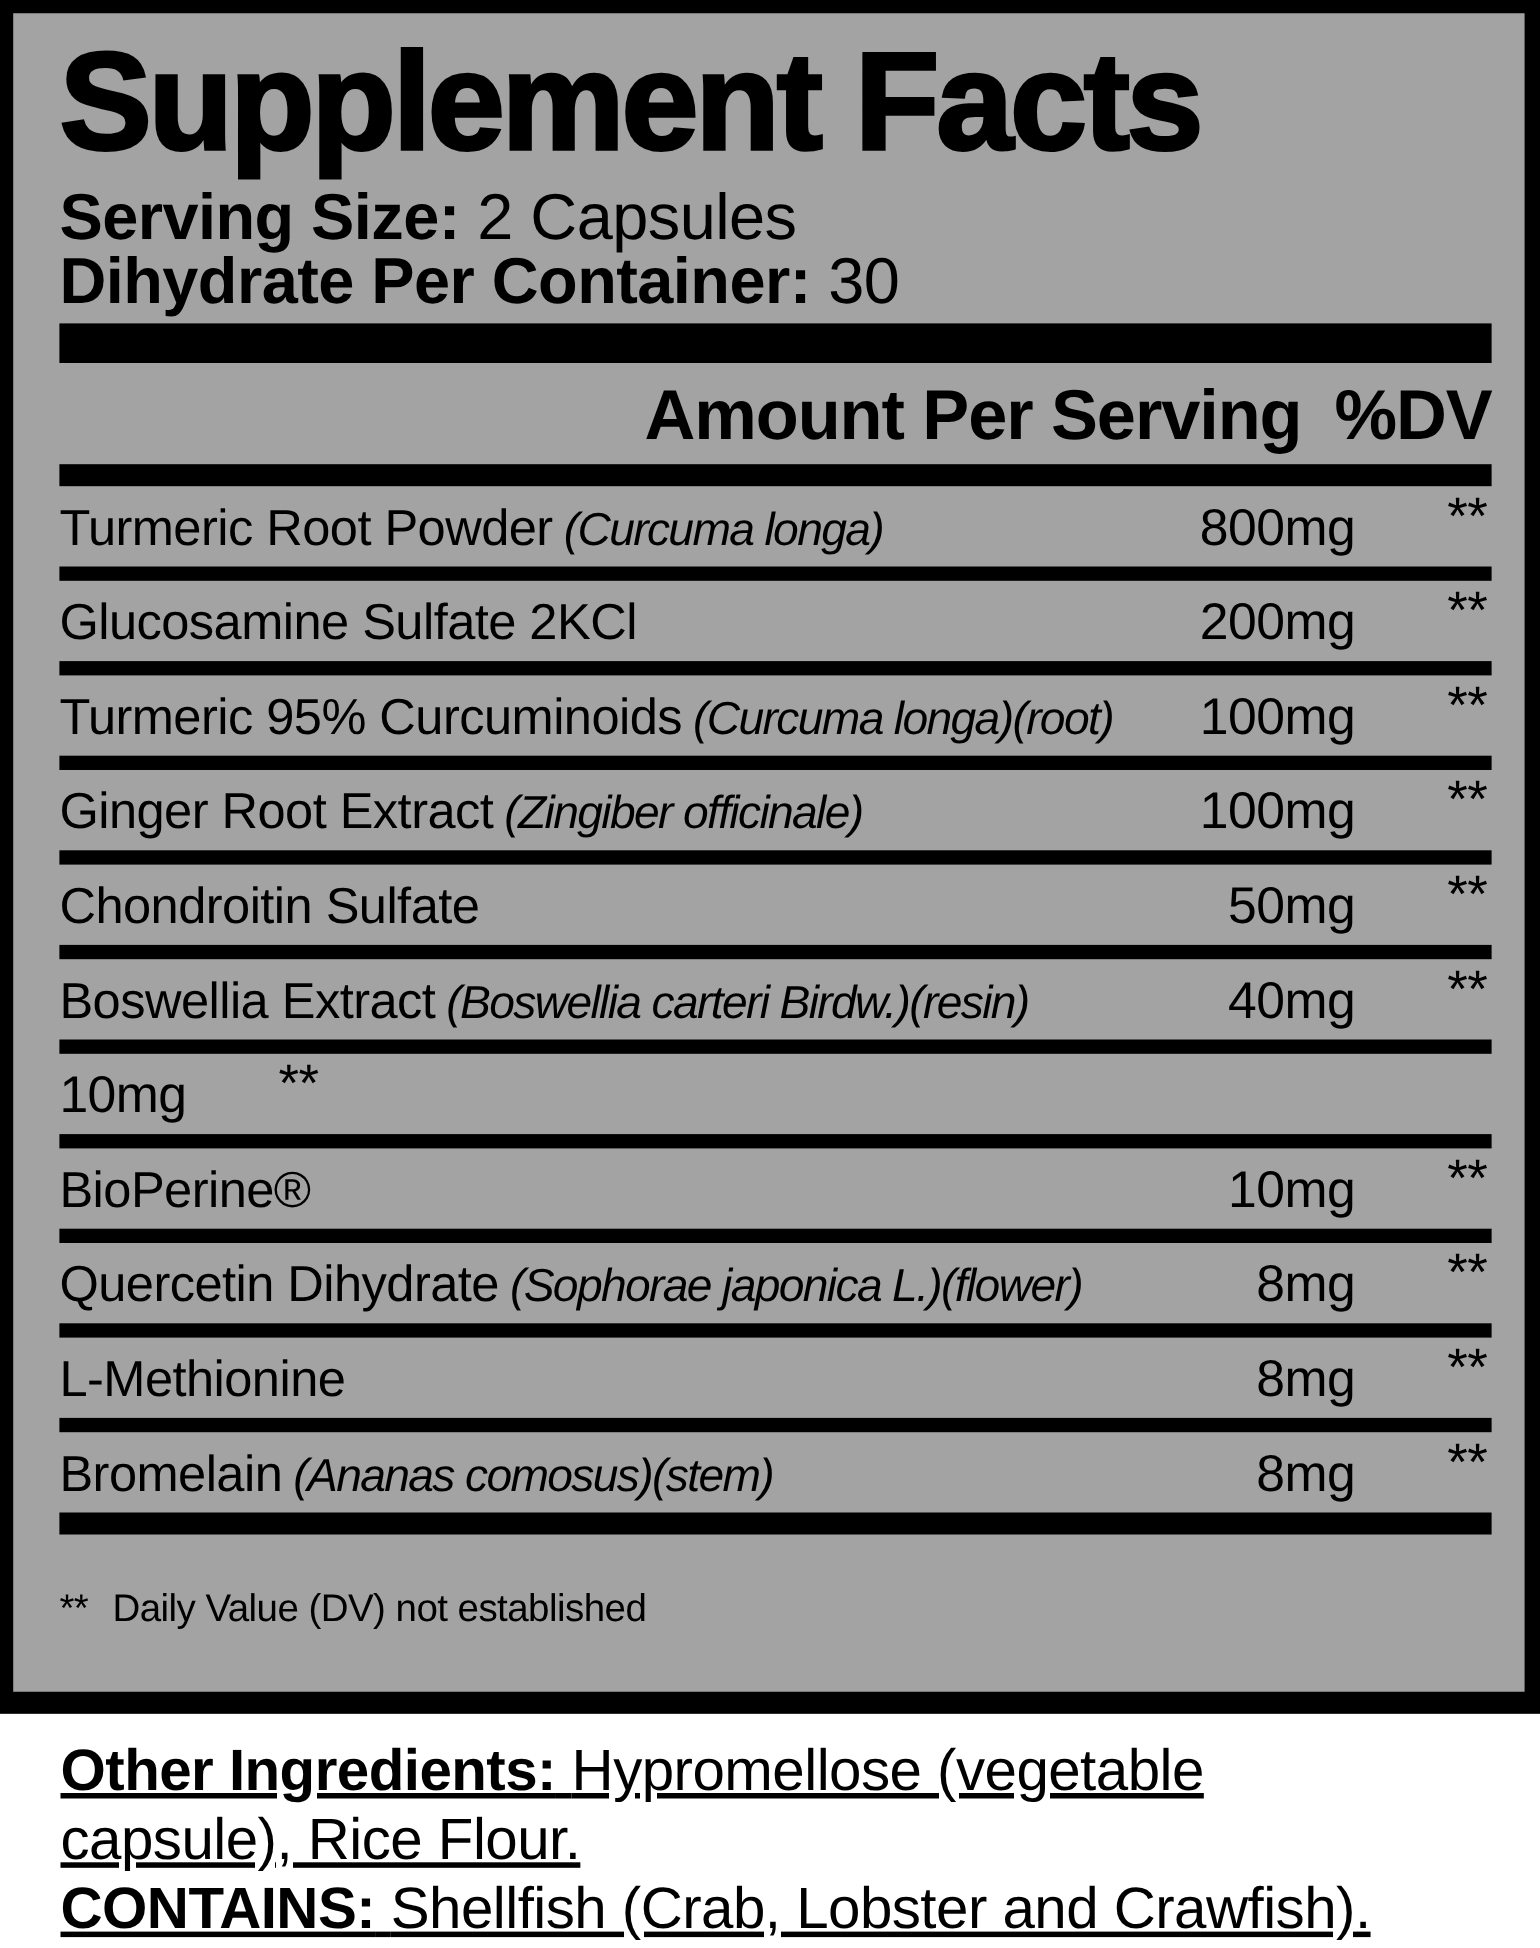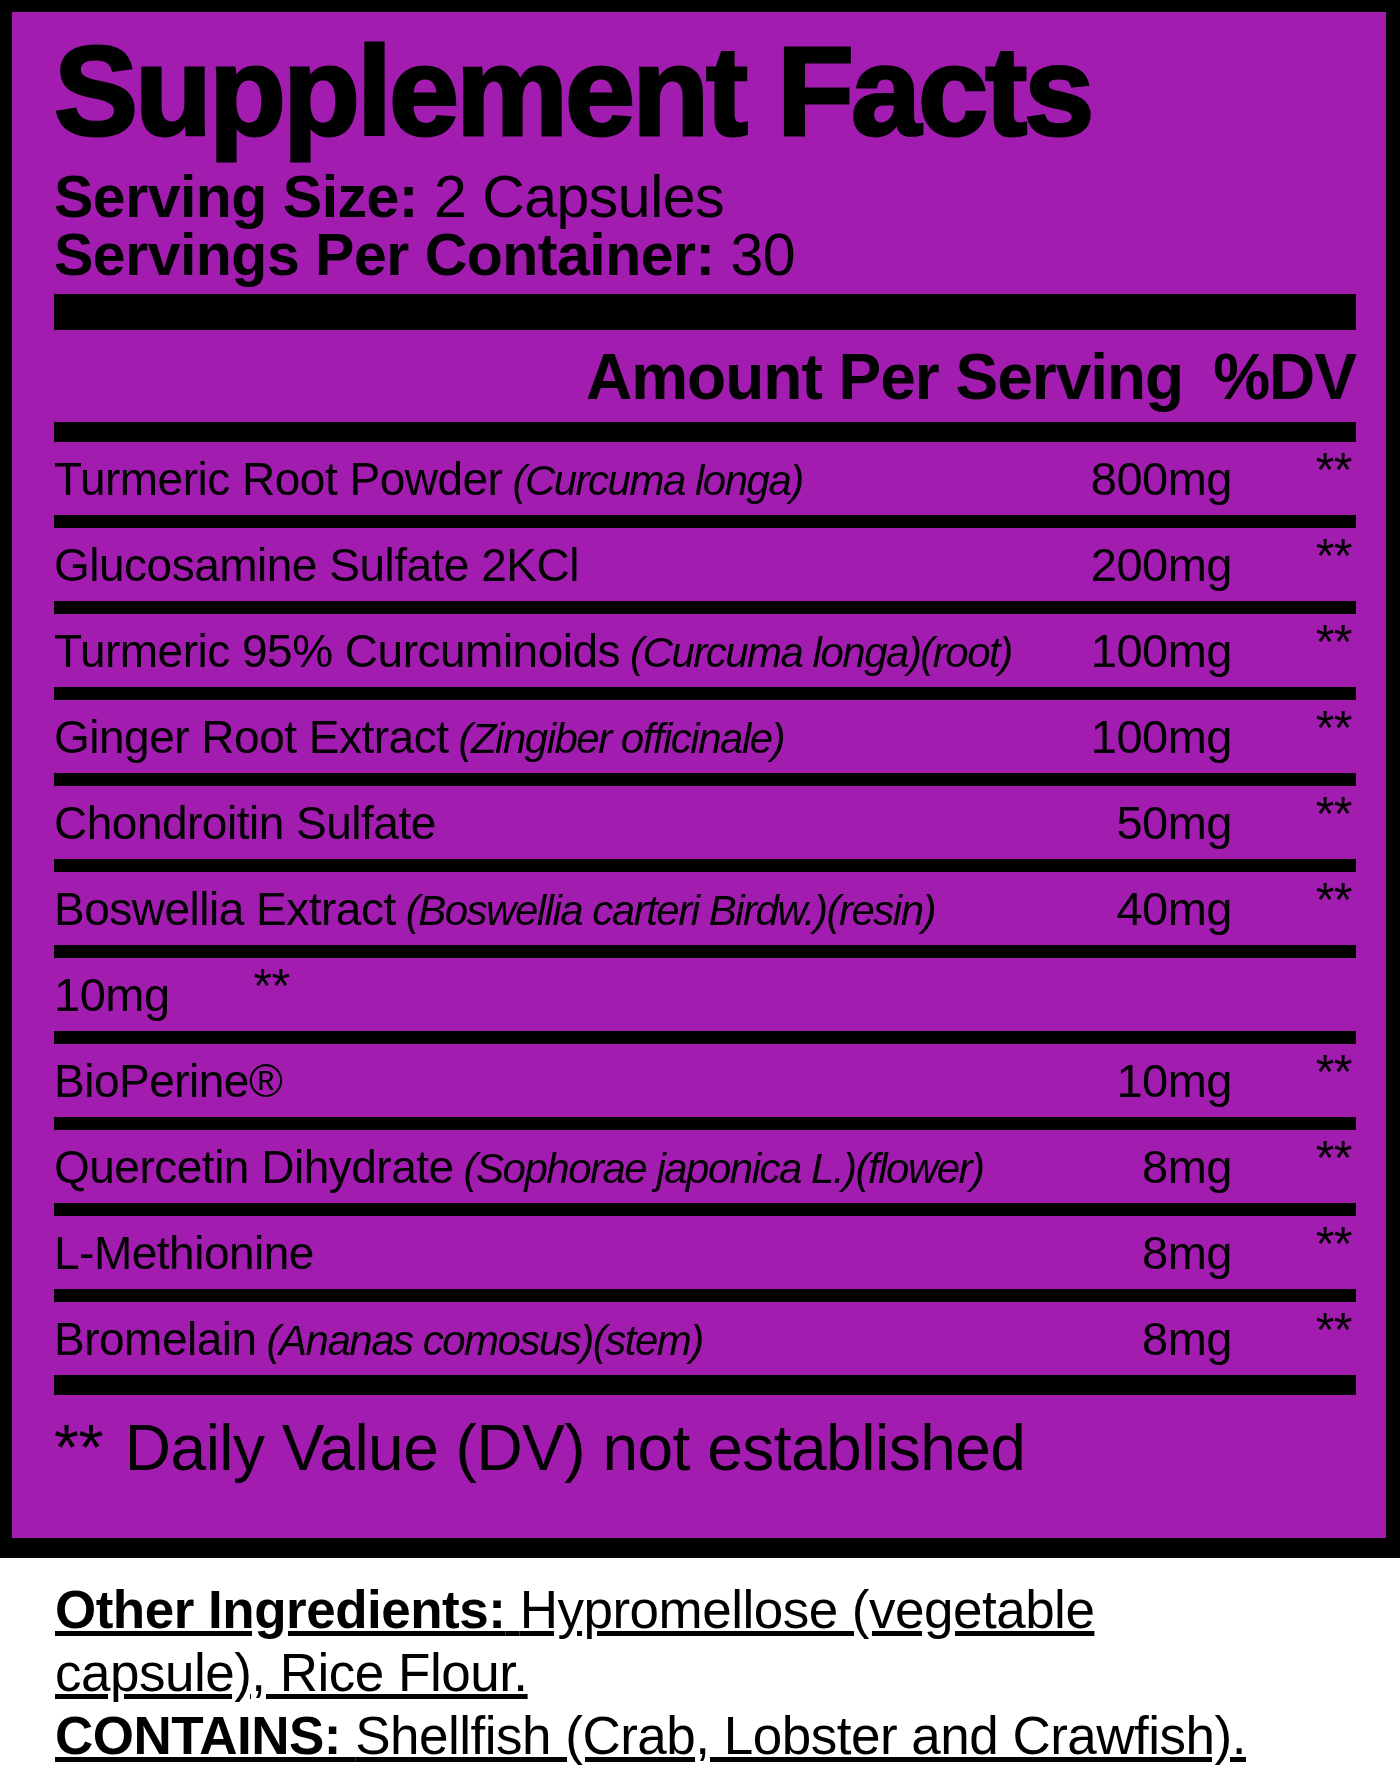--- a/index.html
+++ b/index.html
@@ -15,21 +15,21 @@
     overflow: hidden;
   }
   .label-box {
     box-sizing: border-box;
     height: 1558px;
     border: 12px solid #000;
     border-right-width: 14px;
     border-bottom-width: 20px;
     padding: 14px 30px 0 42px;
     overflow: hidden;
-    background: #a21caf;
+    background: #a3a3a3;
   }
   .title {
     font-size: 126px;
     font-weight: 900;
     letter-spacing: -3px;
     line-height: 1.05;
     margin: 0;
     -webkit-text-stroke: 3px #000;
     white-space: nowrap;
   }
@@ -56,21 +56,21 @@
     border-bottom: 13px solid #000;
     font-size: 46px;
     letter-spacing: -0.5px;
   }
   .row:last-child { border-bottom-width: 20px; }
   .row .name { flex: 1; white-space: nowrap; min-width: 0; }
   .row .detail { font-style: italic; font-size: 42px; letter-spacing: -1.5px; margin-left: 10px; }
   .row .detail.upright { font-style: normal; letter-spacing: -1px; }
   .row .amount { white-space: nowrap; font-size: 47px; }
   .row .dv { width: 120px; text-align: right; padding-right: 4px; align-self: flex-start; font-size: 48px; margin-top: 0px; }
-  .footnote { padding-top: 16px; font-size: 64px; letter-spacing: -0.5px; }
+  .footnote { padding-top: 48px; font-size: 35px; letter-spacing: -0.5px; }
   .footnote .stars { margin-right: 22px; }
   .bottom {
     margin-top: 20px;
     padding-left: 55px;
     padding-right: 5px;
     font-size: 53px;
     line-height: 63px;
     letter-spacing: -0.5px;
   }
   .bottom p { margin: 0; text-decoration: underline; }
@@ -83,21 +83,21 @@
 <div class="label-box">
 
   <h1 class="title">Supplement Facts</h1>
 
   <div class="serving">
     <div>
       <span class="b">Serving Size:</span>
       <span>2 Capsules</span>
     </div>
     <div>
-      <span class="b">Servings Per Container:</span>
+      <span class="b">Dihydrate Per Container:</span>
       <span>30</span>
     </div>
   </div>
 
   <div class="bar thick"></div>
 
   <div class="header-row">
     <span>Amount Per Serving</span>
     <span class="dvh">%DV</span>
   </div>

